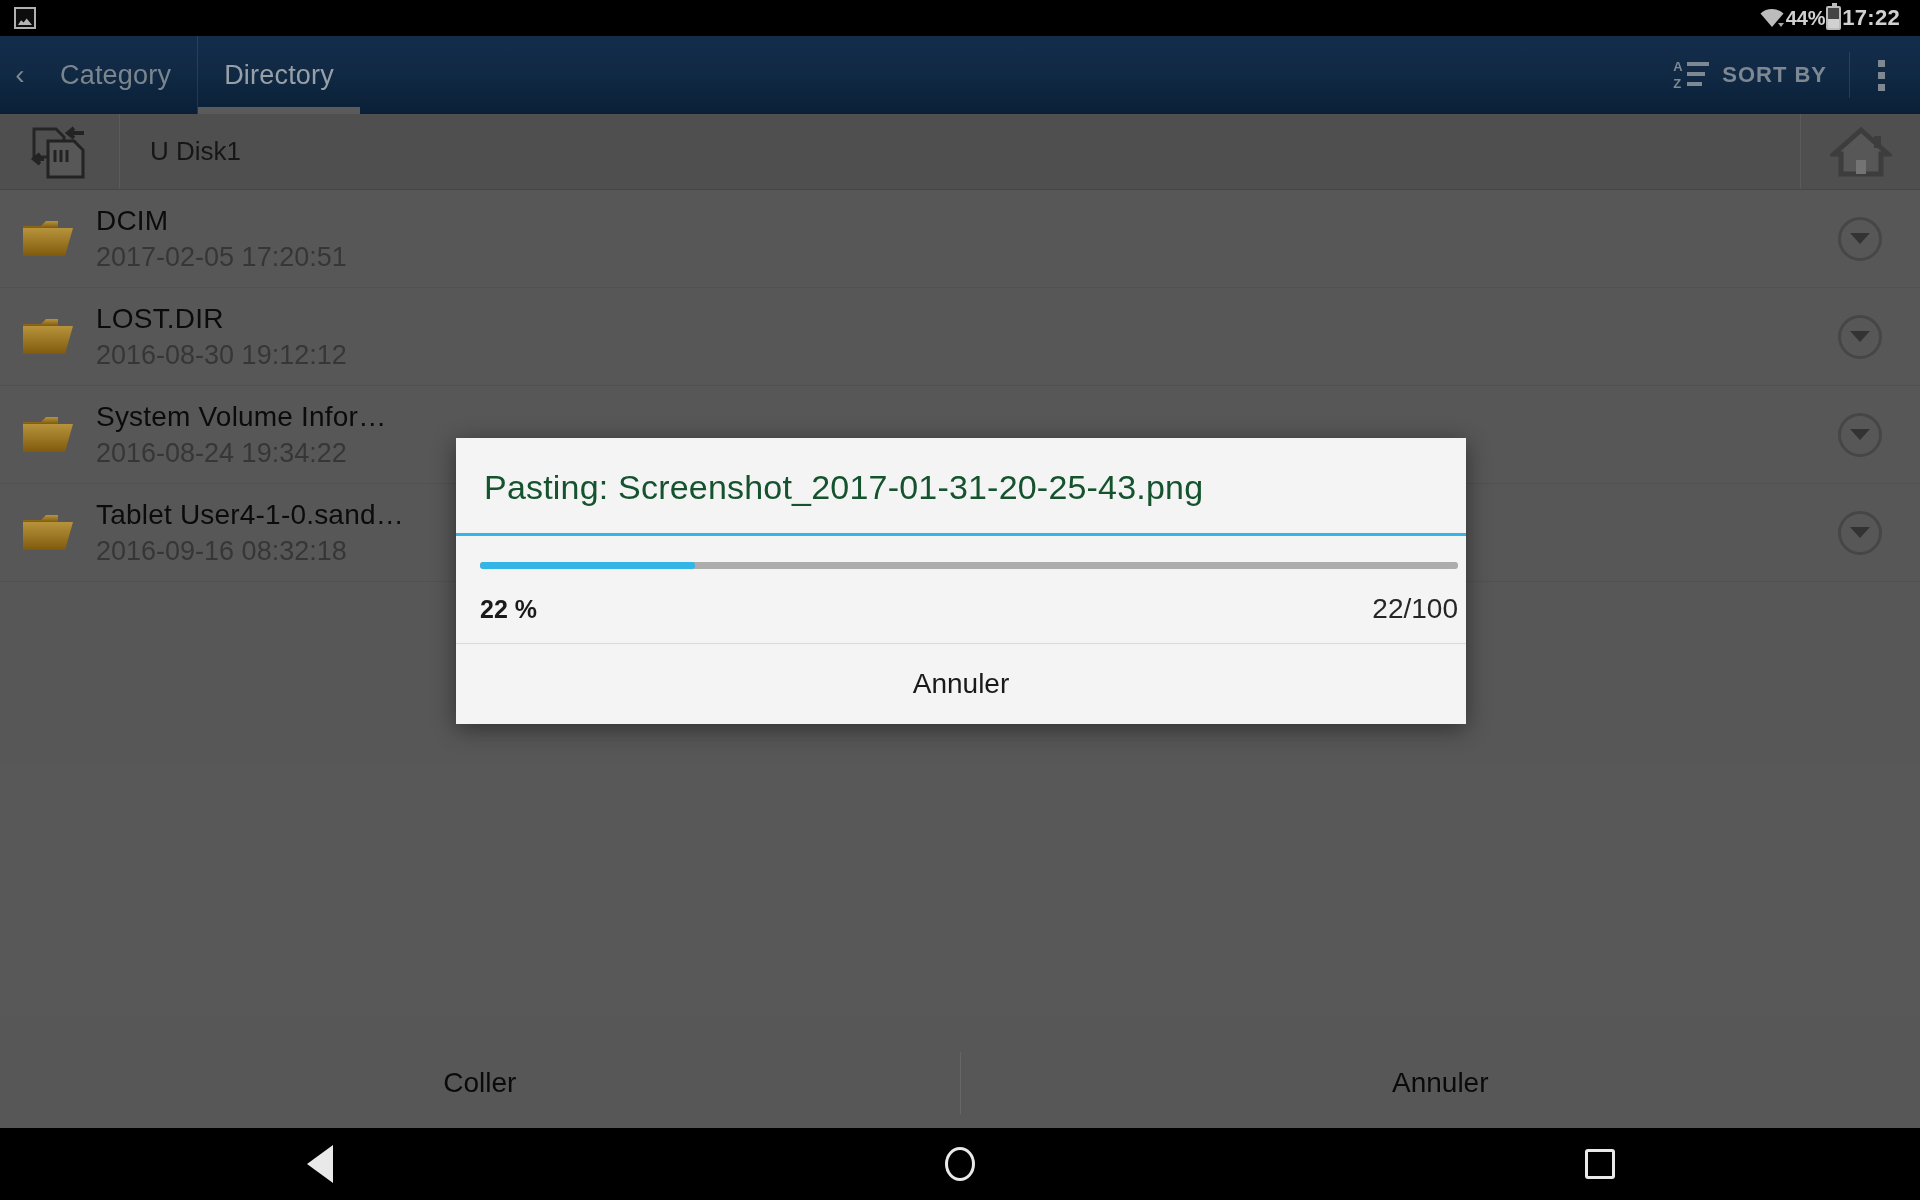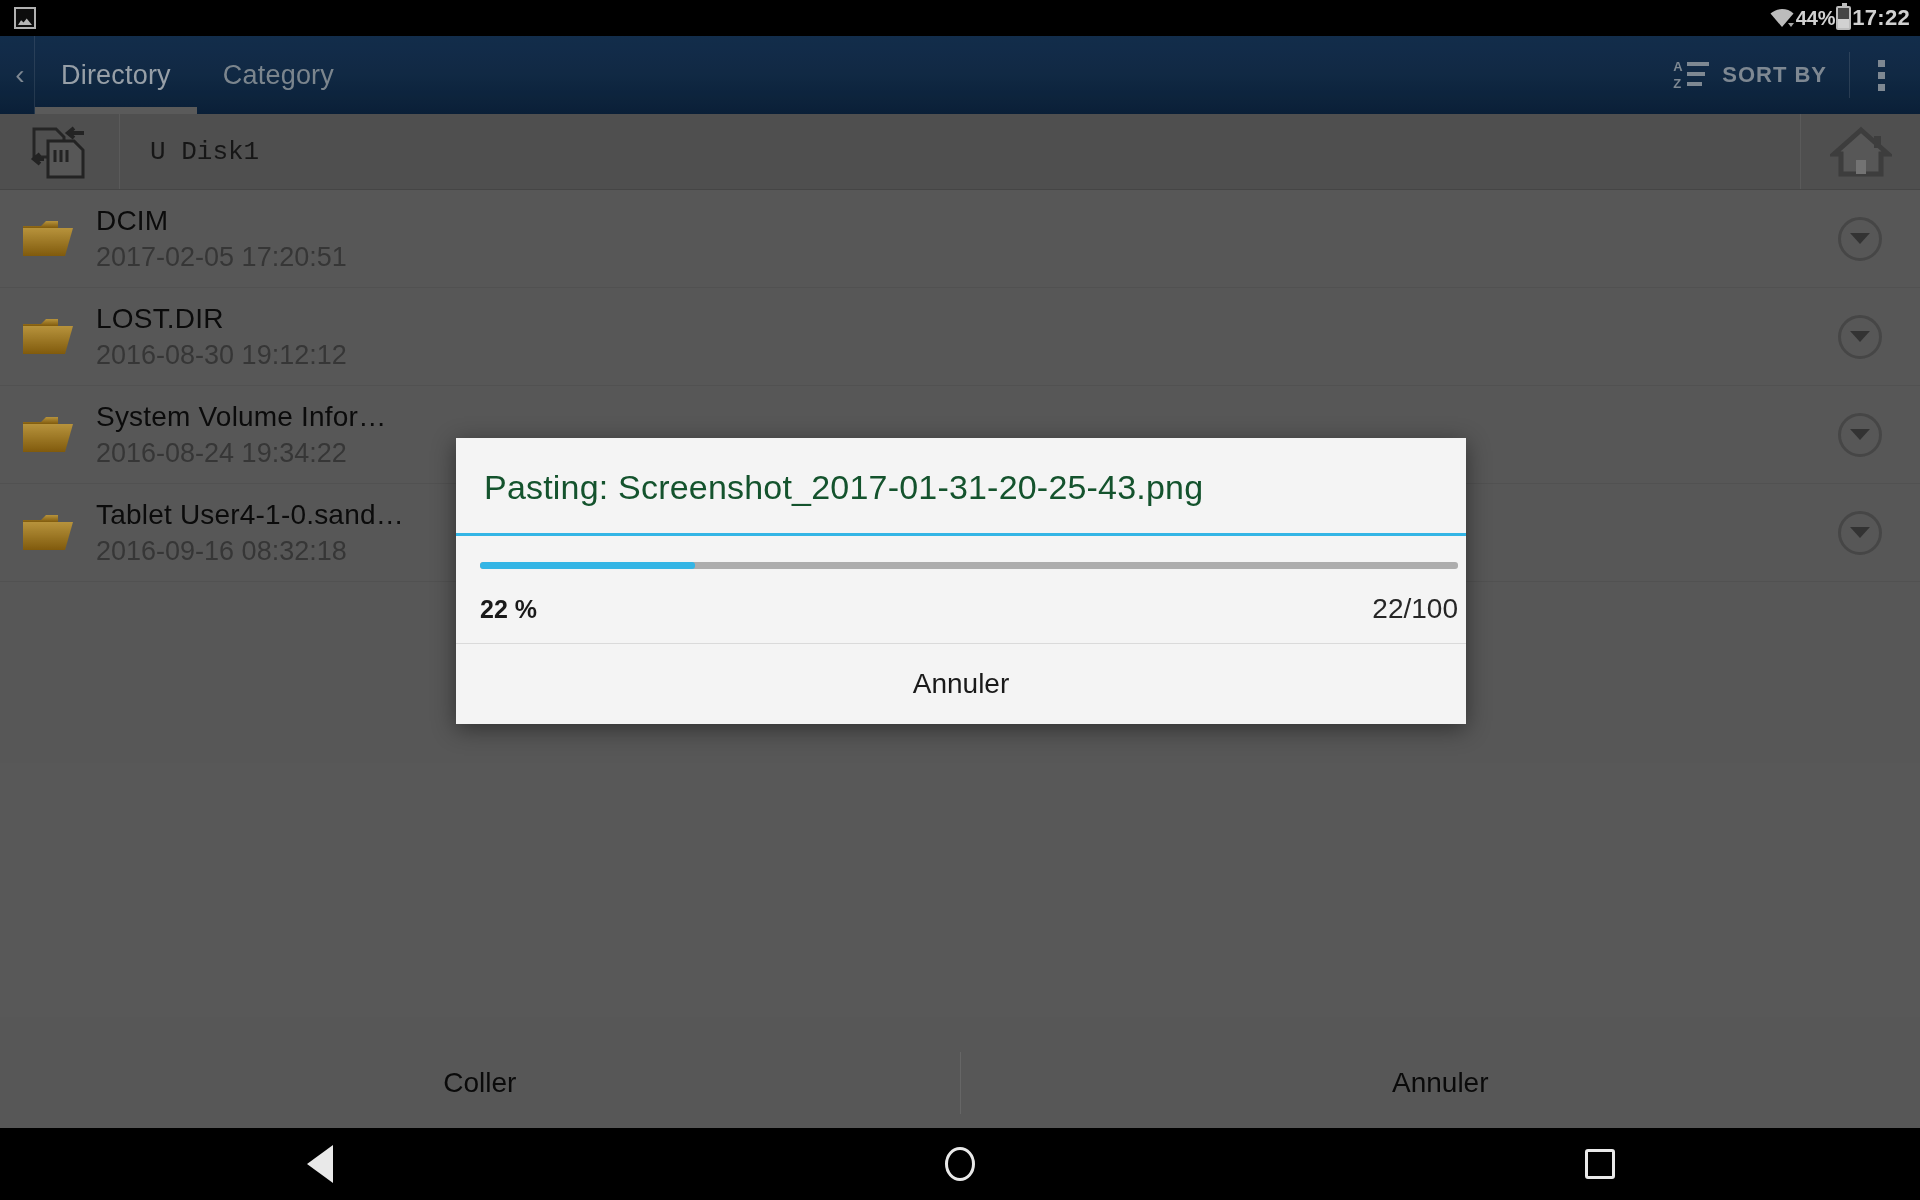--- a/index.html
+++ b/index.html
@@ -10,21 +10,21 @@
     overflow:hidden;
   }
   #screen { position:relative; width:1920px; height:1200px; background:#6b6b6b; }
 
   
   .statusbar {
     position:absolute; top:0; left:0; width:1920px; height:36px;
     background:#000; display:flex; align-items:center;
   }
   .sb-left { display:flex; align-items:center; padding-left:14px; gap:10px; }
-  .sb-right { margin-left:auto; display:flex; align-items:center; padding-right:10px; gap:1px; }
+  .sb-right { margin-left:auto; display:flex; align-items:center; padding-right:20px; gap:1px; }
   .sb-pct { color:#fff; font-size:20px; font-weight:bold; letter-spacing:-.2px; }
   .sb-time { color:#fff; font-size:22px; font-weight:bold; letter-spacing:.3px; }
   .ic-screenshot {
     width:22px; height:22px; border:2px solid #d8d8d8; position:relative; background:#111;
   }
   .ic-screenshot::after{
     content:""; position:absolute; left:2px; right:2px; bottom:2px; height:8px;
     background:#ddd;
     clip-path:polygon(0% 100%,22% 40%,40% 70%,62% 18%,100% 100%);
   }
@@ -85,21 +85,21 @@
   
   .pathbar {
     position:absolute; top:114px; left:0; width:1920px; height:76px;
     background:#616161; display:flex; align-items:center;
     border-bottom:1px solid #555;
   }
   .path-up {
     width:120px; height:100%; display:flex; align-items:center; justify-content:center;
     border-right:1px solid #6e6e6e;
   }
-  .path-label { flex:1; padding-left:30px; color:#1c1c1c; font-size:26px;font-family:Liberation Mono, monospace; }
+  .path-label { flex:1; padding-left:30px; color:#1c1c1c; font-size:26px; }
   .path-home {
     width:120px; height:100%; display:flex; align-items:center; justify-content:center;
     border-left:1px solid #6e6e6e;
   }
 
   
   .filelist { position:absolute; top:190px; left:0; width:1920px; }
   .row {
     position:relative; height:98px; display:flex; align-items:center;
     border-bottom:1px solid #636363; background:#6b6b6b;
@@ -185,22 +185,22 @@
       </span>
       <span class="sb-pct">44%</span>
       <span class="ic-battery"></span>
       <span class="sb-time">17:22</span>
     </div>
   </div>
 
   <div class="actionbar">
     <div class="ab-back">‹</div>
     <div class="tabs">
+      <div class="tab">Category</div>
       <div class="tab sep active">Directory</div>
-      <div class="tab">Category</div>
     </div>
     <div class="ab-right">
       <div class="sortby">
         <span class="sort-icon">
           <span class="az">
             <b>A</b>
             <b>Z</b>
           </span>
           <span class="bars">
               <i></i>

